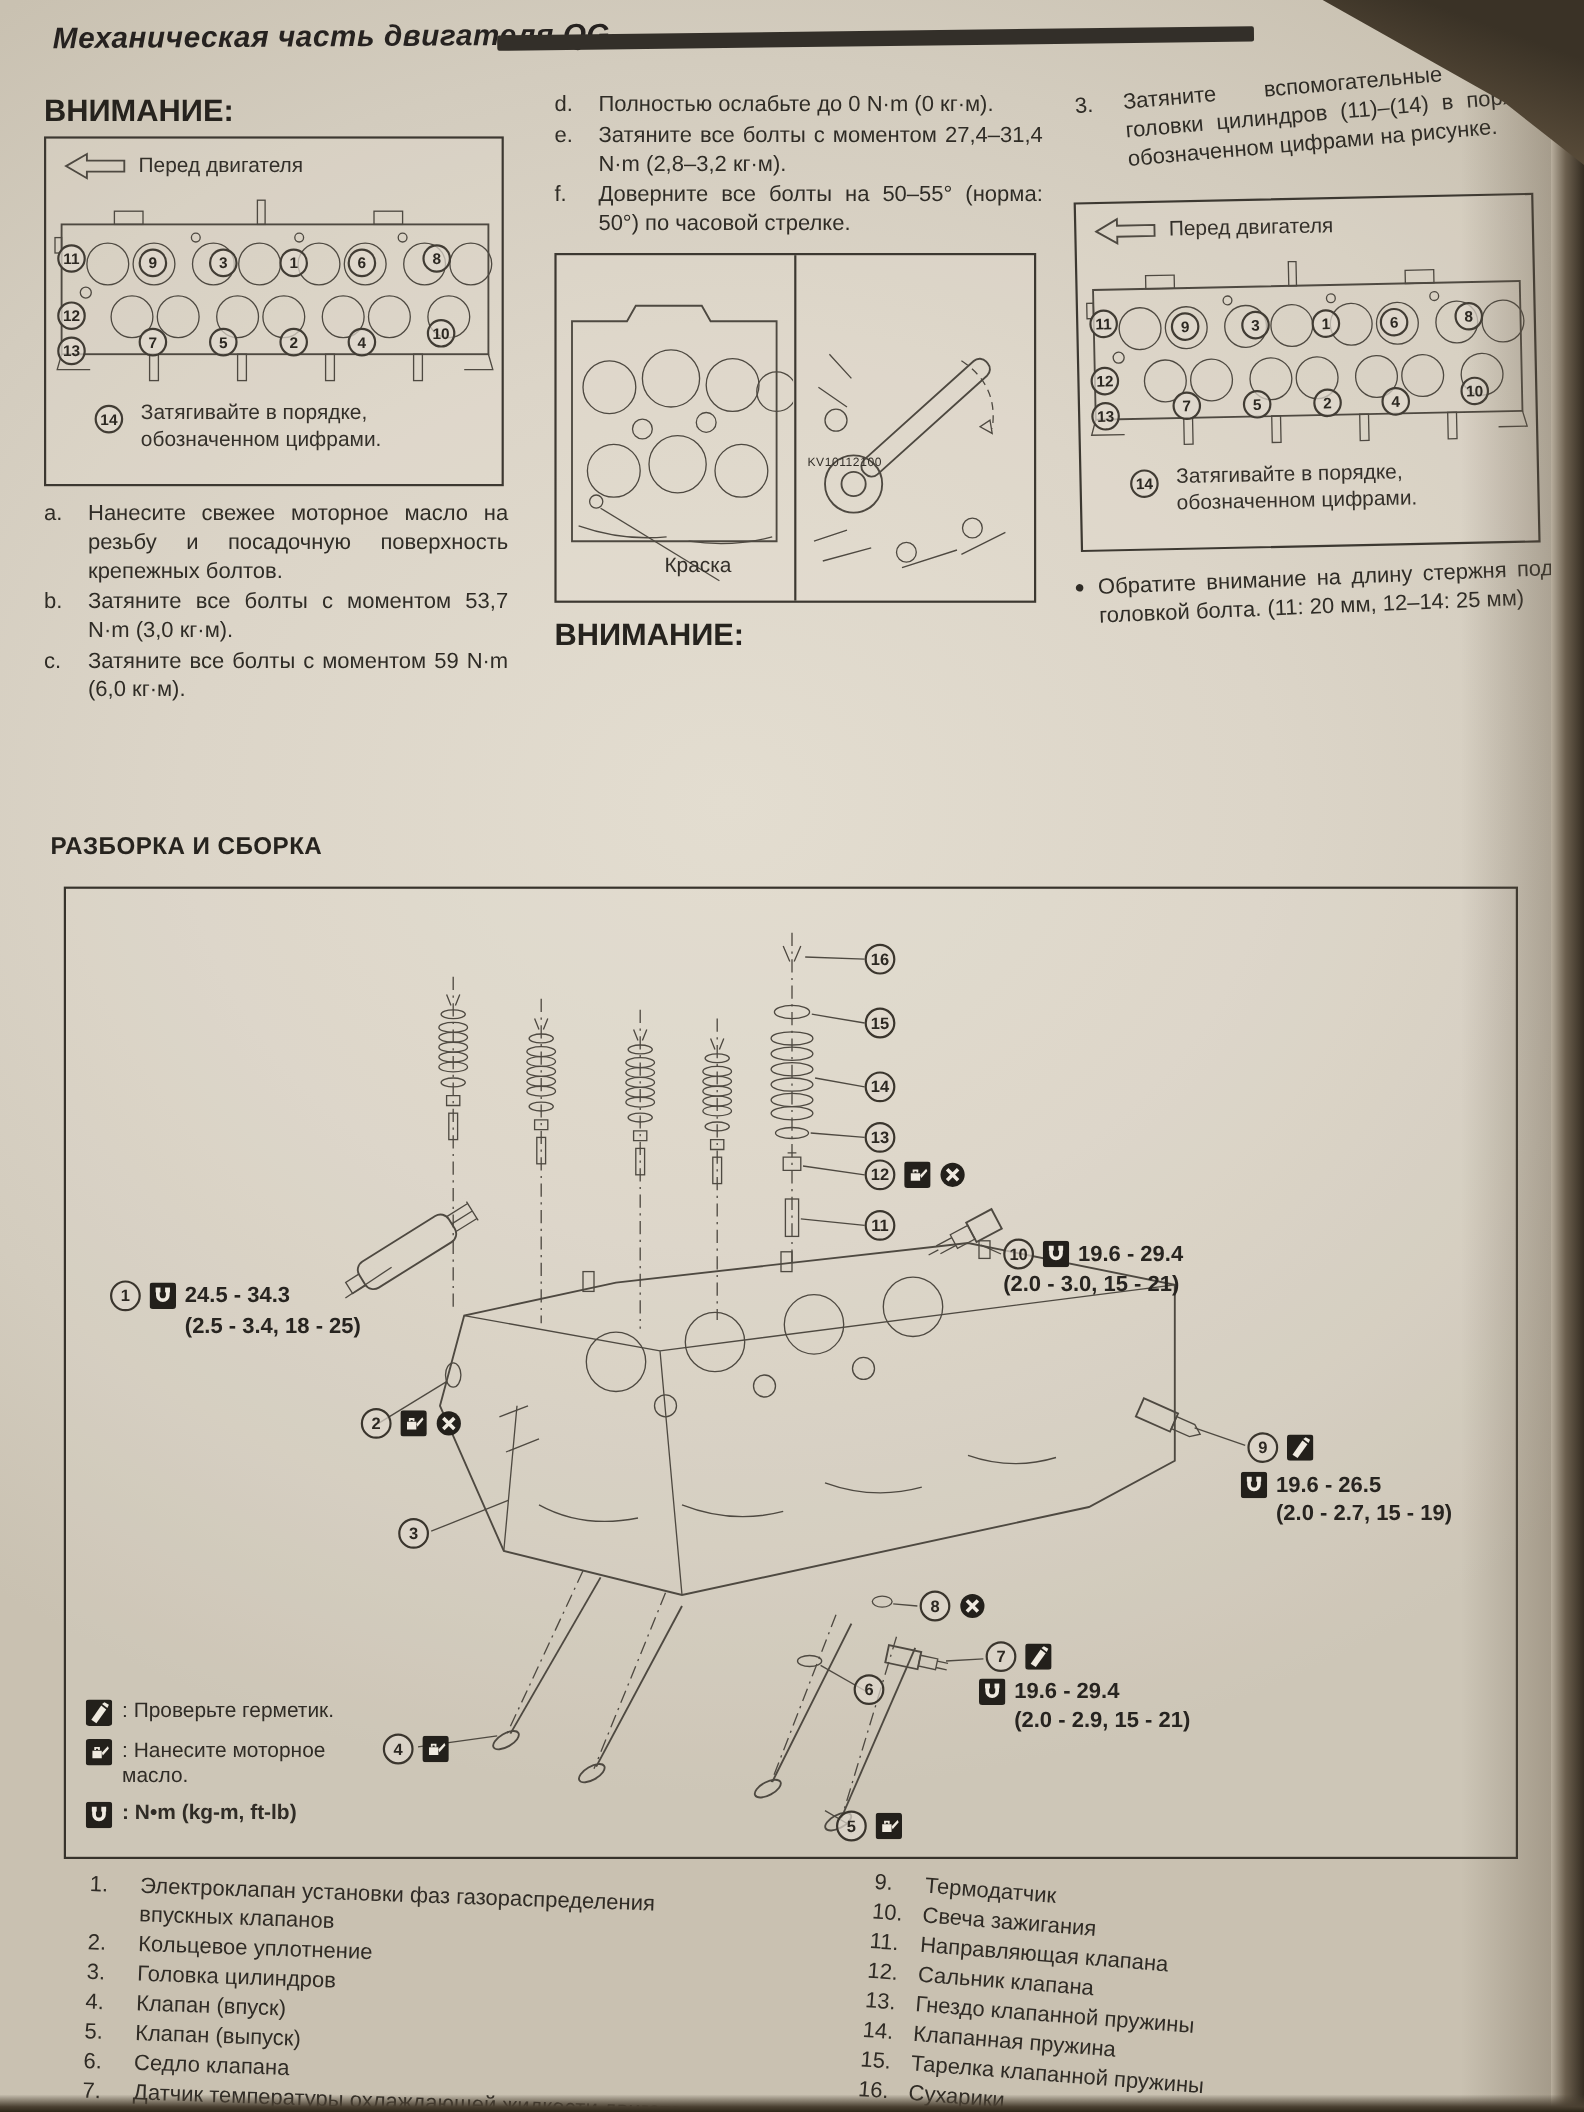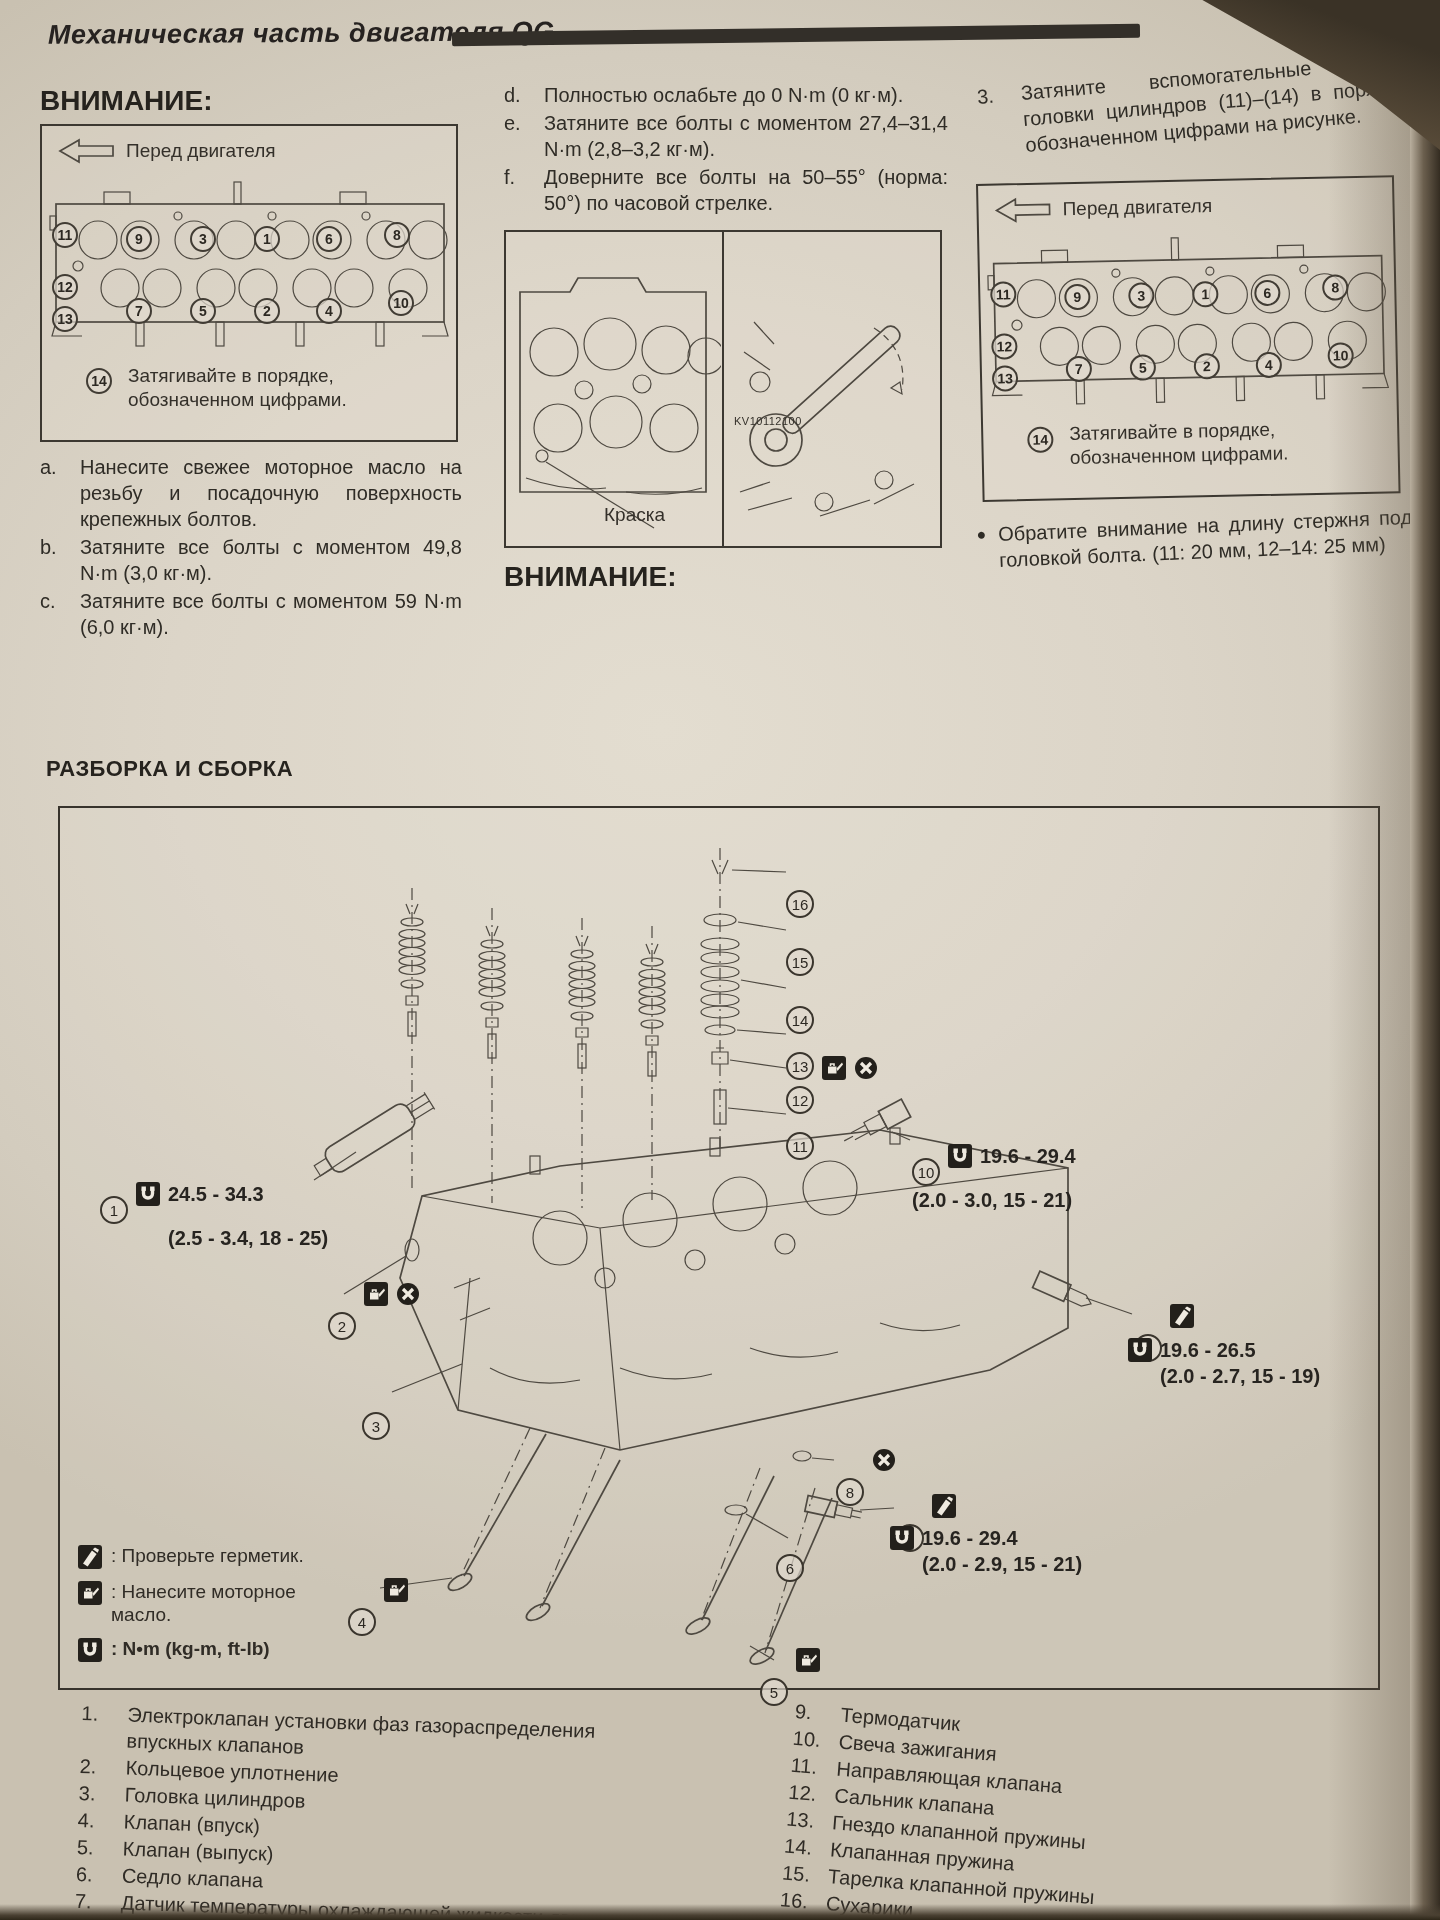--- a/index.html
+++ b/index.html
@@ -61,22 +61,22 @@
   .note .dot{font-size:16px;line-height:26px;}
   .note .ntext{flex:1;text-align:justify;}
 
   .section-title{position:absolute;left:46px;top:756px;font-size:22px;font-weight:bold;color:#26231e;letter-spacing:.4px;}
 
   
   .diagram{position:absolute;left:58px;top:806px;width:1322px;height:884px;border:2.5px solid #37332c;
     background:rgba(228,222,210,.18);}
   .art2{position:absolute;left:0;top:0;}
   .co{position:absolute;width:28px;height:28px;border:2px solid #3a352d;border-radius:50%;
-    display:flex;align-items:center;justify-content:center;font-size:15px;font-weight:normal;
-    color:#2c2822;background:rgba(223,217,205,.7);z-index:3;margin-top:32px;}
+    display:flex;align-items:center;justify-content:center;font-size:15px;font-weight:bold;
+    color:#2c2822;background:rgba(223,217,205,.7);z-index:3;}
   .irow{position:absolute;display:flex;gap:8px;align-items:center;z-index:3;}
   .icn{width:24px;height:24px;display:block;}
   .spec{position:absolute;z-index:3;font-weight:bold;font-size:20px;color:#272420;}
   .spec .row{display:flex;gap:8px;align-items:center;}
   .spec .sub{margin-top:3px;}
   .legend{position:absolute;left:18px;top:736px;z-index:3;}
   .lgd{display:flex;gap:9px;align-items:flex-start;margin-bottom:11px;font-size:19px;color:#302c26;}
   .lgd .icn{margin-top:1px;}
   .lgd.bold{font-weight:bold;}
   .lgd .ltxt{max-width:220px;line-height:23px;}
@@ -185,21 +185,21 @@
       <div class="fig-cap">Затягивайте в порядке, обозначенном цифрами.</div>
     </div>
 
     <div class="steps">
       <div class="step">
         <span class="skey">a.</span>
         <span class="stext">Нанесите свежее моторное масло на резьбу и посадочную поверхность крепежных болтов.</span>
         </div>
       <div class="step">
         <span class="skey">b.</span>
-        <span class="stext">Затяните все болты с моментом 49,8 N·m (3,0 кг·м).</span>
+        <span class="stext">Затяните все болты с моментом 53,7 N·m (3,0 кг·м).</span>
         </div>
       <div class="step">
         <span class="skey">c.</span>
         <span class="stext">Затяните все болты с моментом 59 N·m (6,0 кг·м).</span>
         </div>
     </div>
   </div>
 
   <div class="col col-b">
     <div class="steps" style="margin-top:0">

